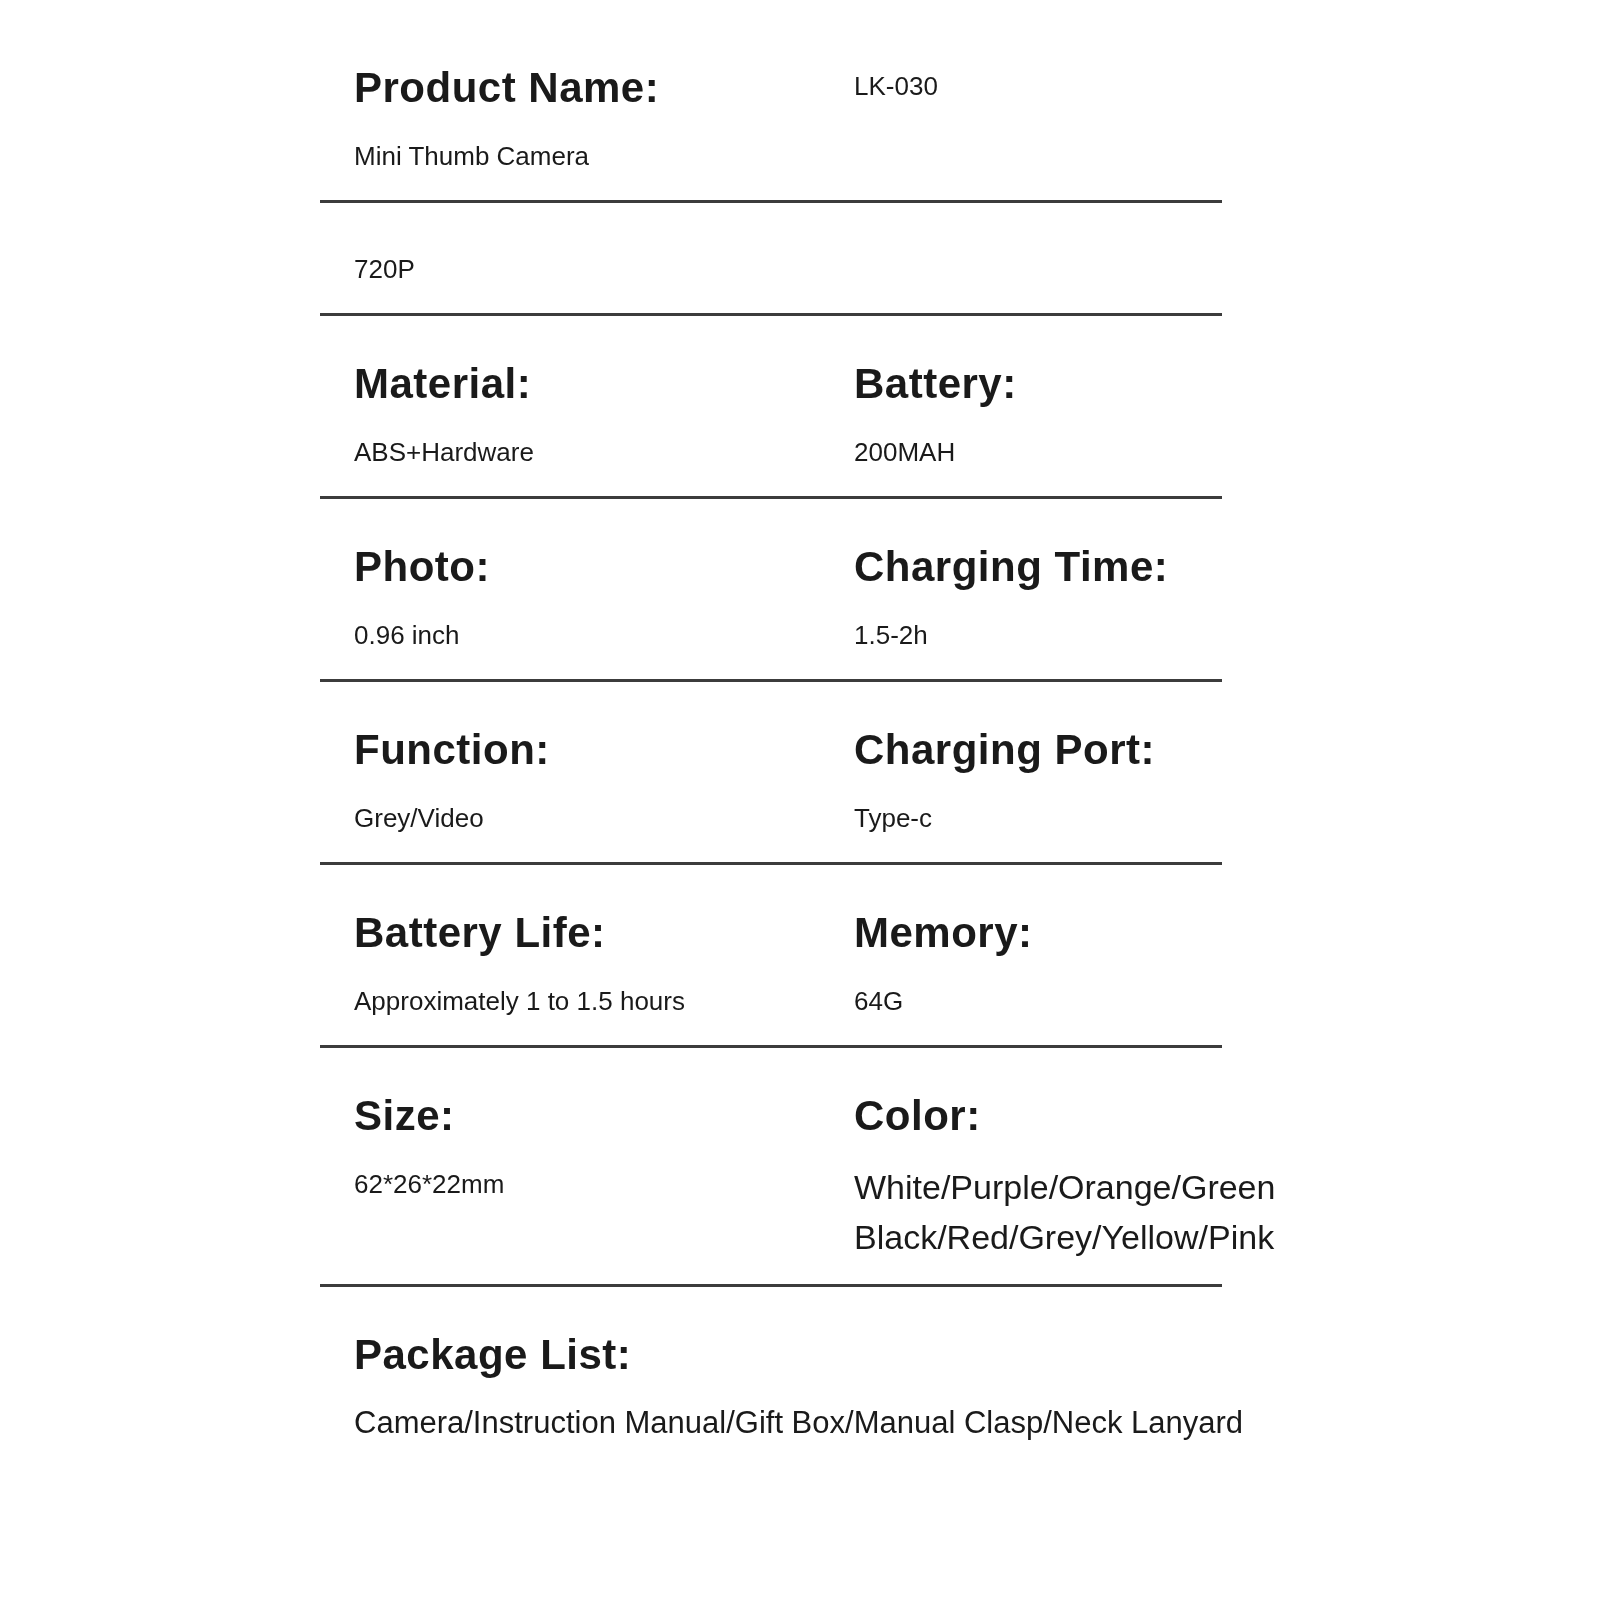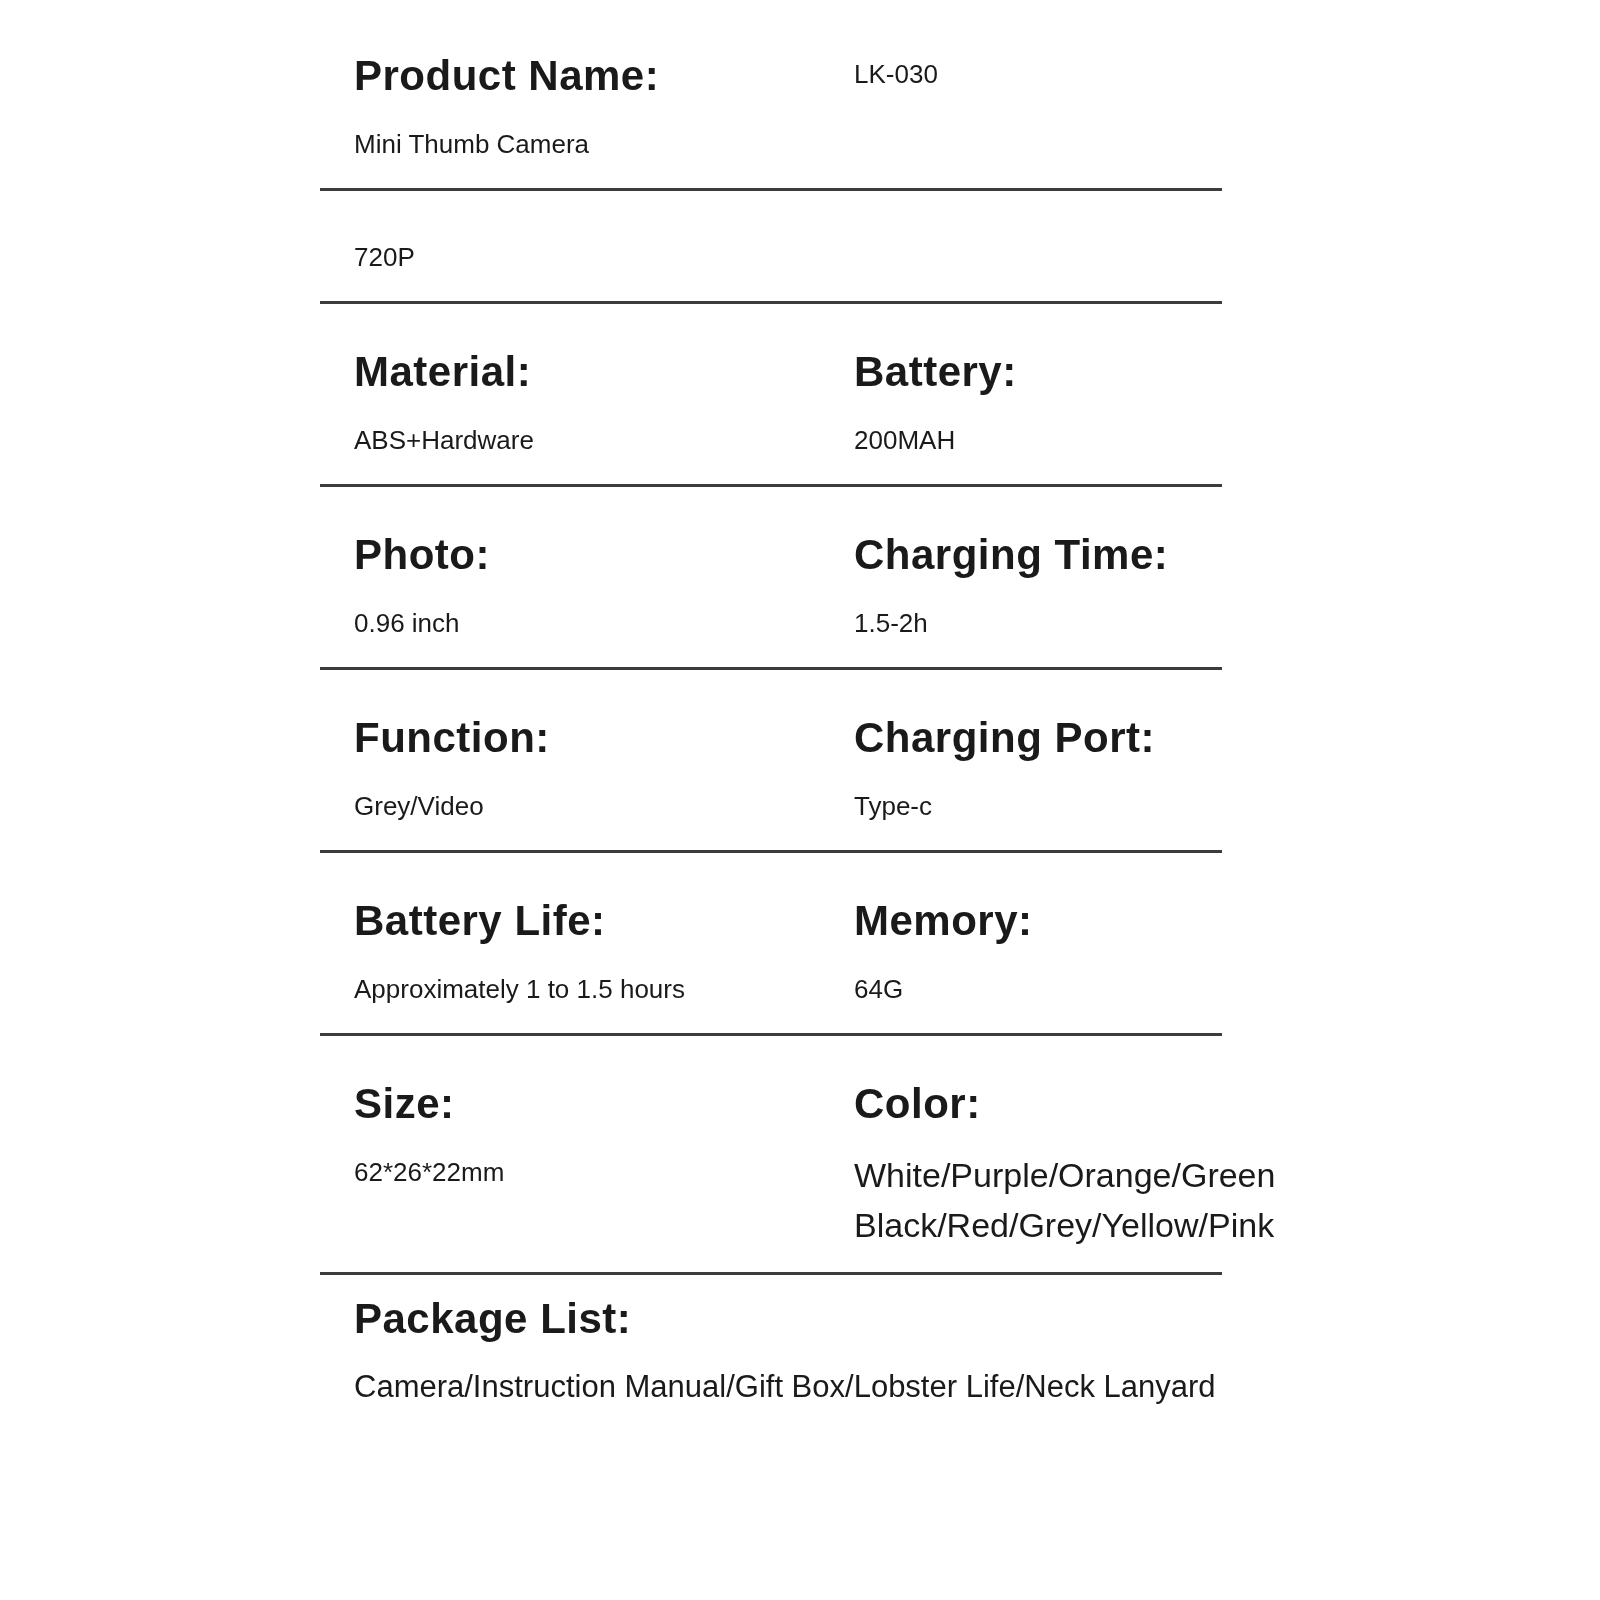--- a/index.html
+++ b/index.html
@@ -10,21 +10,21 @@
   body {
     width: 1600px;
     height: 1600px;
     position: relative;
     overflow: hidden;
     font-family: "Liberation Sans", "DejaVu Sans", sans-serif;
     color: #1a1a1a;
   }
   .spec-table {
     position: absolute;
-    top: 8px;
+    top: 20px;
     left: 320px;
     width: 902px;
   }
   .spec-row {
     display: flex;
     padding: 44px 0 22px 0;
     border-bottom: 3px solid #3c3c3c;
   }
   .spec-cell {
     box-sizing: border-box;
@@ -51,21 +51,21 @@
     font-size: 26px;
     line-height: 44px;
     font-weight: 400;
     white-space: nowrap;
   }
   .spec-value.multiline-line {
     font-size: 34px;
     line-height: 50px;
   }
   .footer-row {
-    padding: 20px 0 0 0;
+    padding: 44px 0 0 0;
     border-bottom: none;
     display: block;
   }
   .footer-row .spec-cell {
     width: auto;
   }
   .footer-row .spec-value {
     font-size: 31px;
   }
 </style>
@@ -142,17 +142,17 @@
     <div class="spec-cell right">
       <span class="spec-label">Color:</span>
       <span class="spec-value multiline-line">White/Purple/Orange/Green</span>
       <span class="spec-value multiline-line">Black/Red/Grey/Yellow/Pink</span>
     </div>
   </div>
 
   <div class="spec-row footer-row">
     <div class="spec-cell left">
       <span class="spec-label">Package List:</span>
-      <span class="spec-value">Camera/Instruction Manual/Gift Box/Lobster Life/Neck Lanyard</span>
+      <span class="spec-value">Camera/Instruction Manual/Gift Box/Manual Clasp/Neck Lanyard</span>
     </div>
   </div>
 
 </div>
 
 </body></html>

